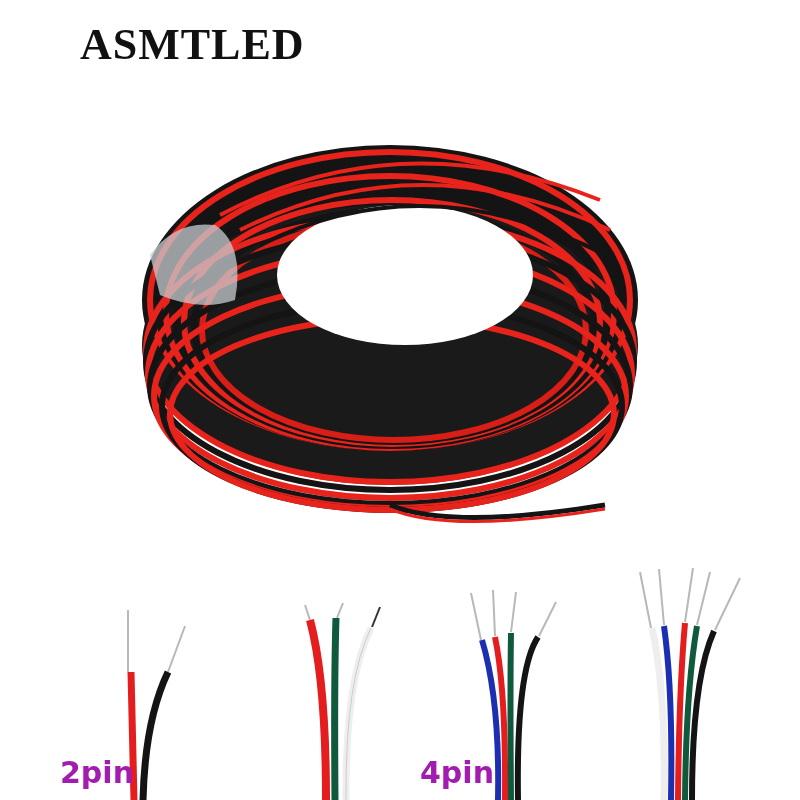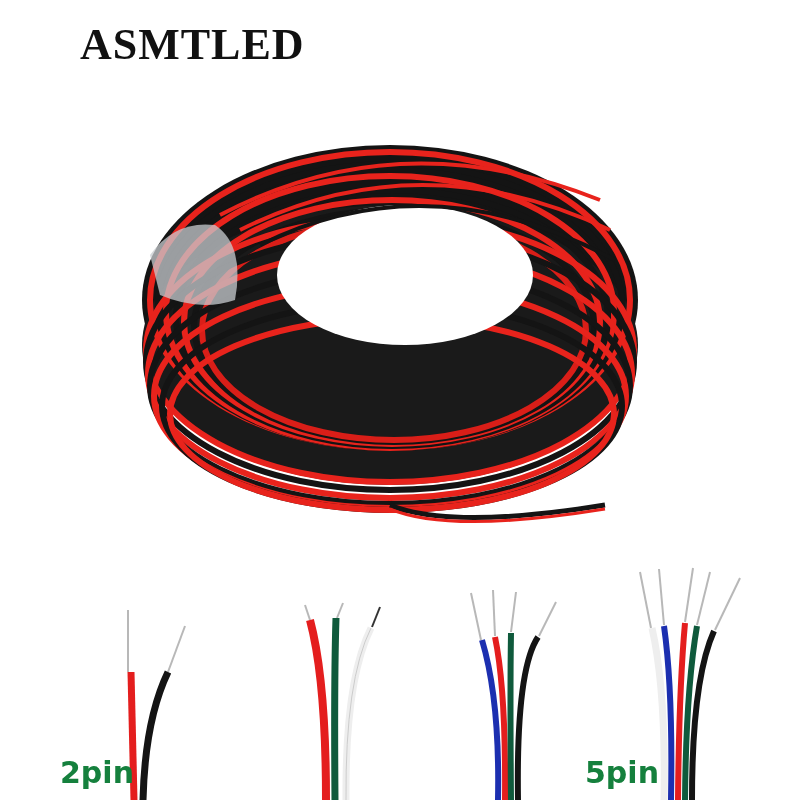--- a/index.html
+++ b/index.html
@@ -1,19 +1,19 @@
 <!DOCTYPE html>
 <html><head>
 <meta charset="utf-8">
 <style>
   html, body { margin:0; padding:0; background:#ffffff; }
   .canvas { position:relative; width:800px; height:800px; background:#ffffff; overflow:hidden; }
   .brand { position:absolute; left:40px; top:19px; font-family:"Liberation Serif","DejaVu Serif",serif; font-weight:bold; font-size:44px; letter-spacing:1px; color:#111;margin-left:40px; }
   .coil { position:absolute; left:0; top:0; width:800px; height:800px; }
-  .pin-label { position:absolute; font-family:"DejaVu Sans","Liberation Sans",sans-serif; font-weight:bold; font-size:30px; color:#15803d; }
+  .pin-label { position:absolute; font-family:"DejaVu Sans","Liberation Sans",sans-serif; font-weight:bold; font-size:30px; color:#a21caf; }
 </style>
 </head>
 <body>
 
 <div class="canvas">
 
   <div class="brand">ASMTLED</div>
 
   <svg class="coil" viewBox="0 0 800 800">
 
@@ -88,14 +88,14 @@
       <path d="M740 578 L715 630" stroke="#b8b8b8" stroke-width="2" fill="none"></path>
       <path d="M652 628 Q666 690 664 800" stroke="#eeeeee" stroke-width="7" fill="none"></path>
       <path d="M664 626 Q673 690 671 800" stroke="#1c2fb0" stroke-width="6" fill="none"></path>
       <path d="M685 623 Q679 690 678 800" stroke="#e41e1e" stroke-width="6" fill="none"></path>
       <path d="M697 626 Q686 690 685 800" stroke="#0f5a3c" stroke-width="6" fill="none"></path>
       <path d="M714 631 Q692 680 692 800" stroke="#141414" stroke-width="6" fill="none"></path>
     </g>
   </svg>
 
   <div class="pin-label" style="left:60px; top:755px;">2pin</div>
-  <div class="pin-label" style="left:585px; top:755px;">5pin</div>
+  <div class="pin-label" style="left:420px; top:755px;">4pin</div>
 </div>
 
 </body></html>

